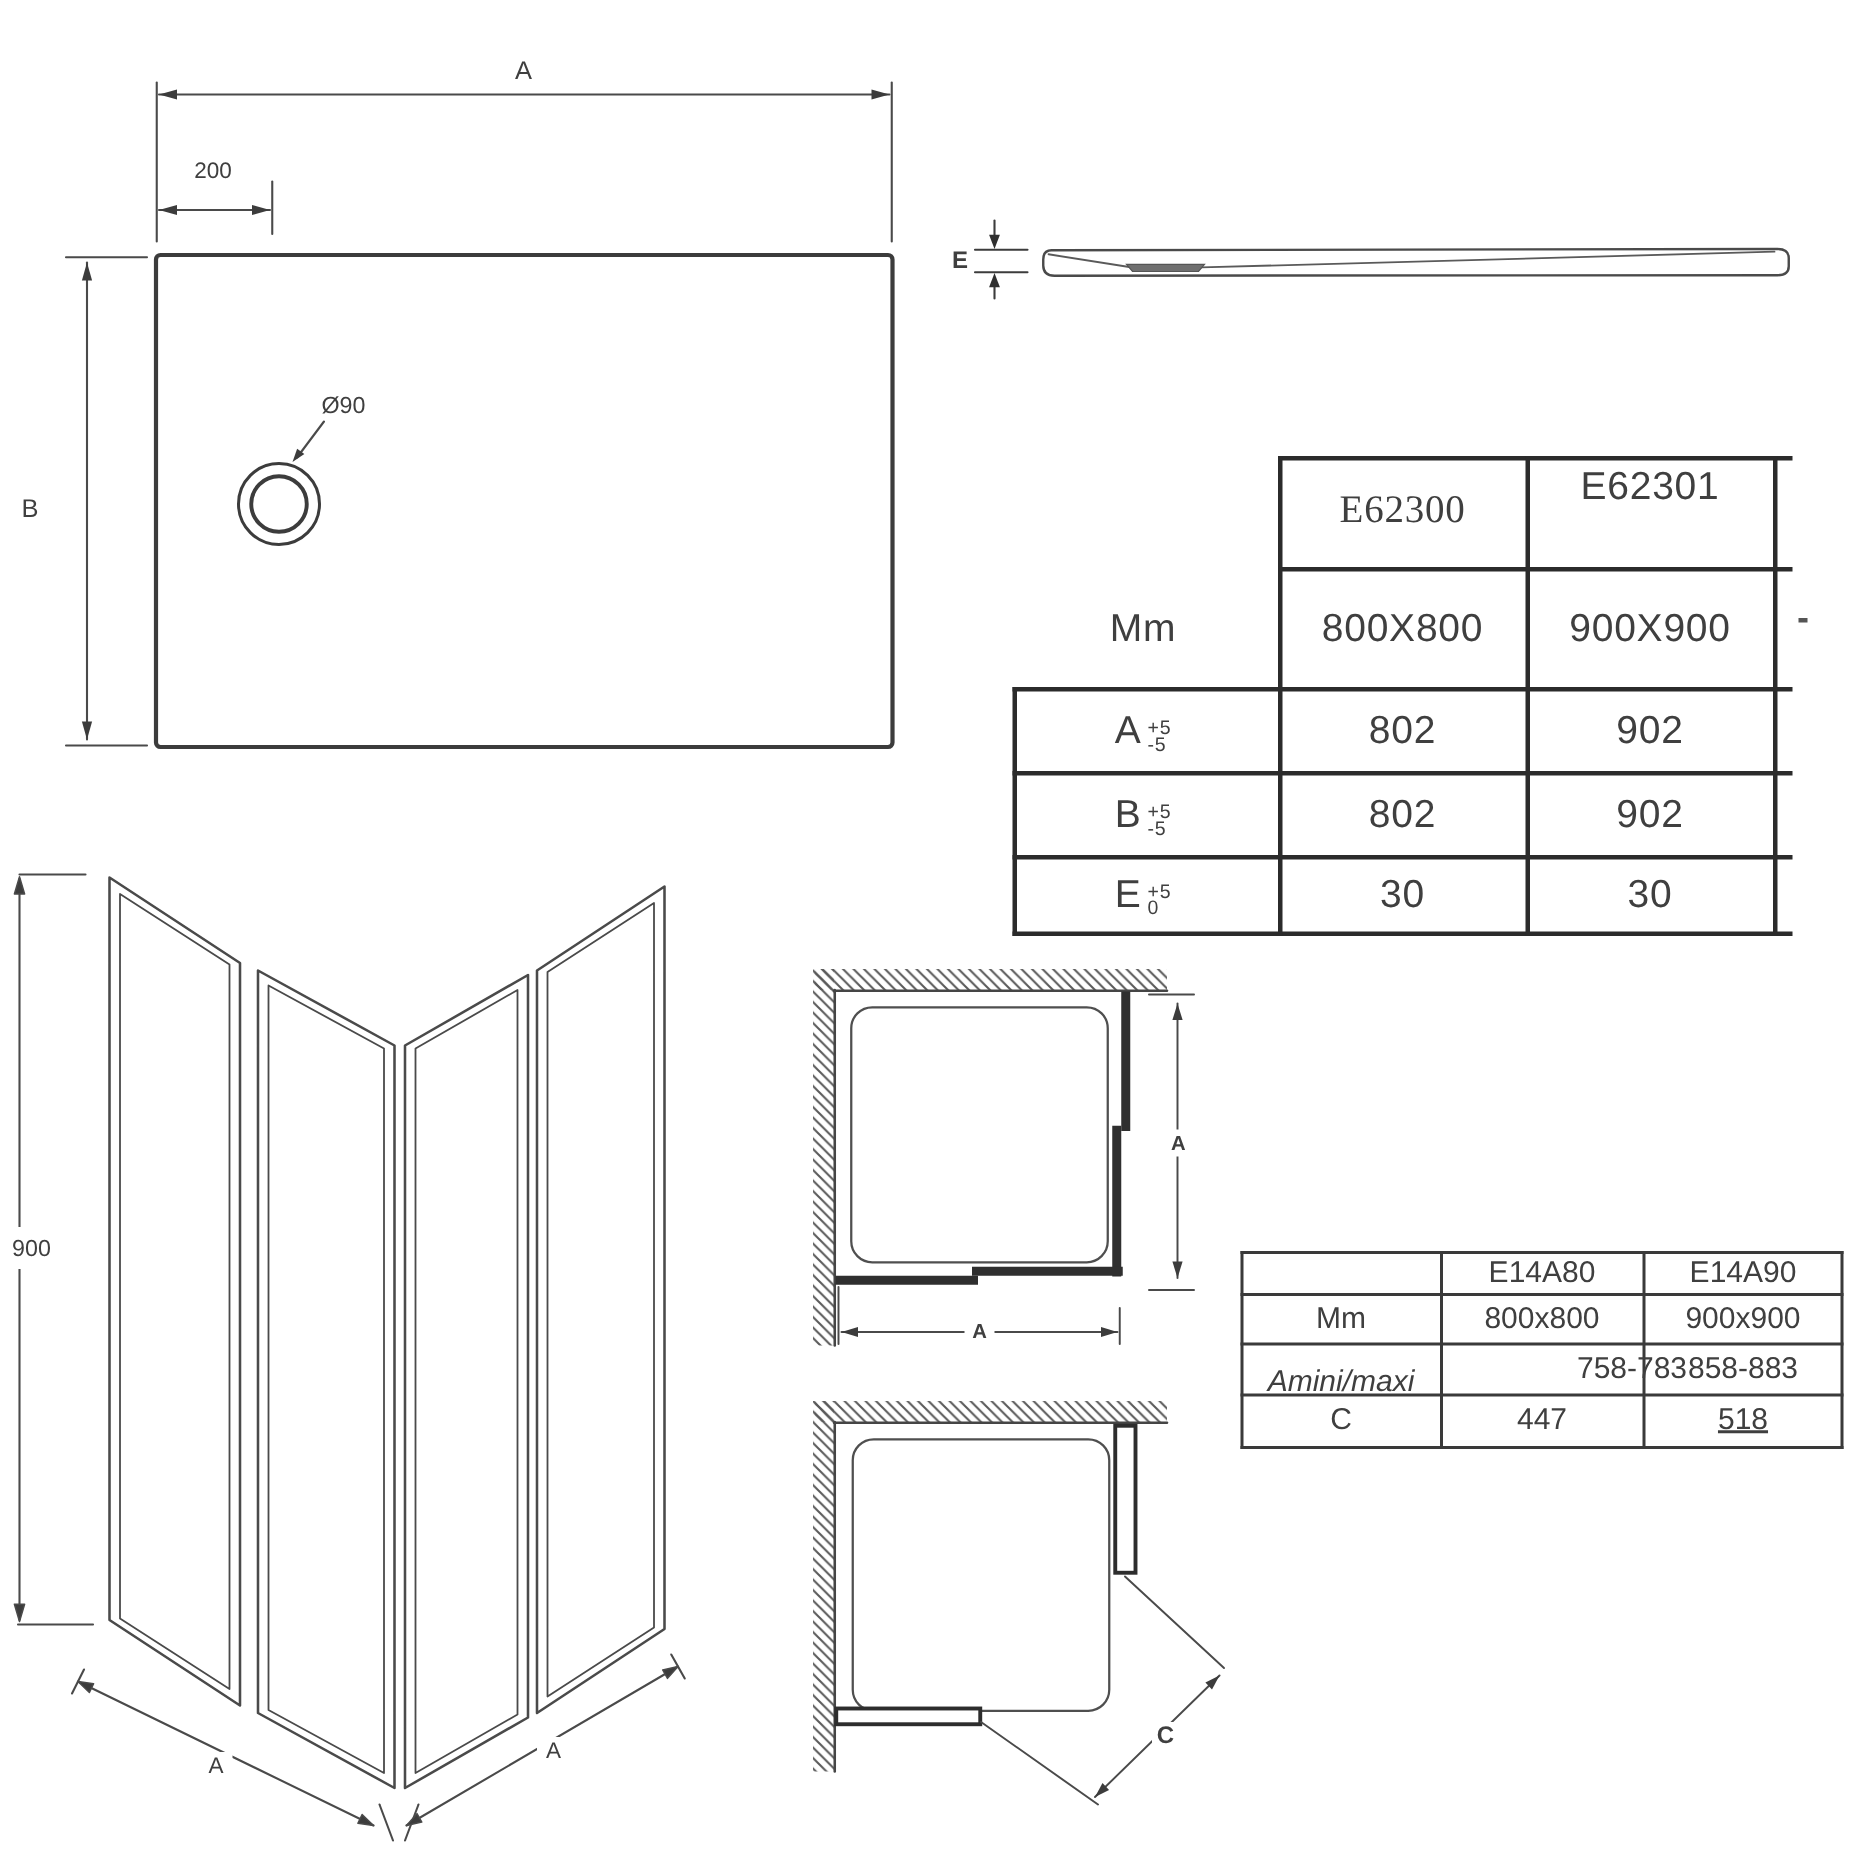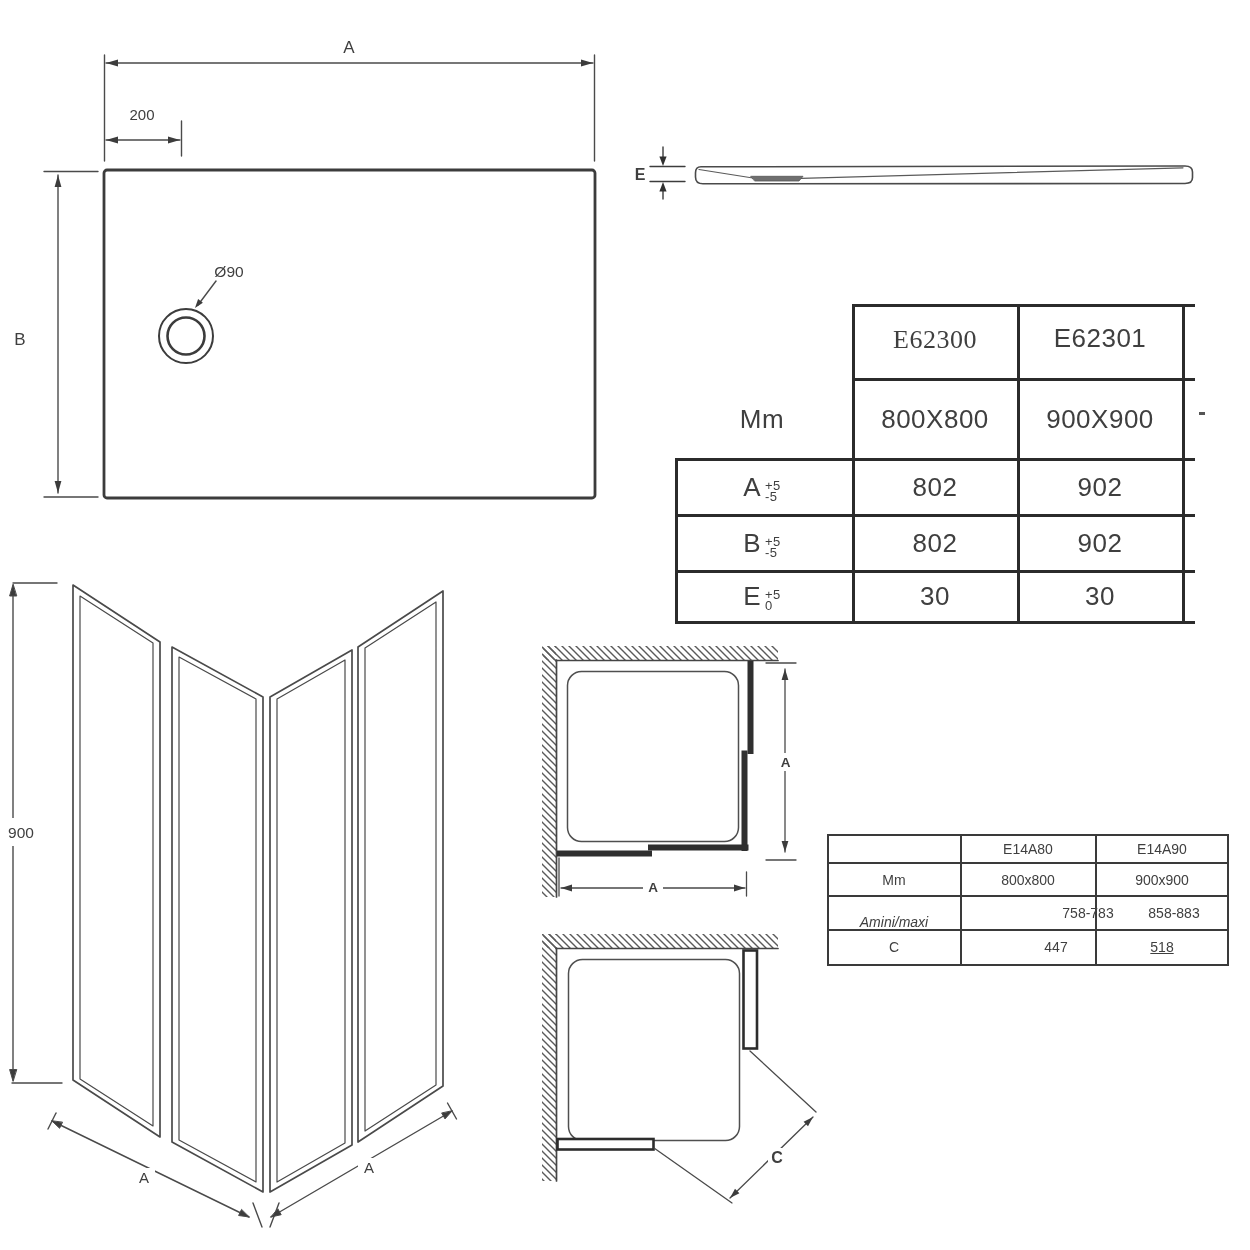--- a/index.html
+++ b/index.html
@@ -10,21 +10,21 @@
   
   .hline,.vline{position:absolute;background:#2b2b2b;}
   .hline{height:3px;}
   .vline{width:3px;}
   .hline2,.vline2{position:absolute;background:#3a3a3a;}
   .hline2{height:2px;}
   .vline2{width:2px;}
   
   .cell{position:absolute;transform:translate(-50%,-50%);white-space:nowrap;color:#3f3f3f;}
   .t1{font-size:26px;letter-spacing:0.5px;}
-  .t2{font-size:14px;}
+  .t2{font-size:20px;}
   .tol{display:inline-flex;flex-direction:column;font-size:13px;line-height:11px;
        margin-left:4px;vertical-align:6px;text-align:left;color:#3f3f3f;}
   .tol i{font-style:normal;}
   .mark{position:absolute;background:#555;}
 </style>
 </head>
 <body>
 
 <div class="canvas">
 
@@ -192,21 +192,21 @@
     <div class="hline" style="left:675px;top:514px;width:520px;"></div>
     <div class="hline" style="left:675px;top:570px;width:520px;"></div>
     <div class="hline" style="left:675px;top:621px;width:520px;"></div>
     <div class="vline" style="left:852px;top:304px;height:320px;"></div>
     <div class="vline" style="left:1017px;top:304px;height:320px;"></div>
     <div class="vline" style="left:1182px;top:304px;height:320px;"></div>
     <div class="vline" style="left:675px;top:458px;height:166px;"></div>
     <div class="mark" style="left:1199px;top:412px;width:6px;height:3px;"></div>
 
     <div class="cell t1" style="left:935px;top:340px;font-family:Liberation Serif, serif;">E62300</div>
-    <div class="cell t1" style="left:1100px;top:338px;">E62301</div>
+    <div class="cell t1" style="left:1100px;top:324px;">E62301</div>
 
     <div class="cell t1" style="left:762px;top:419px;">Mm</div>
     <div class="cell t1" style="left:935px;top:419px;">800X800</div>
     <div class="cell t1" style="left:1100px;top:419px;">900X900</div>
 
     <div class="cell t1" style="left:762px;top:487px;"><span>A</span><span class="tol">
           <i>+5</i>
           <i>-5</i>
         </span></div>
     <div class="cell t1" style="left:935px;top:487px;">802</div>
@@ -240,20 +240,20 @@
 
     <div class="cell t2" style="left:1028px;top:849px;">E14A80</div>
     <div class="cell t2" style="left:1162px;top:849px;">E14A90</div>
 
     <div class="cell t2" style="left:894px;top:880px;">Mm</div>
     <div class="cell t2" style="left:1028px;top:880px;">800x800</div>
     <div class="cell t2" style="left:1162px;top:880px;">900x900</div>
 
     <div class="cell t2" style="left:894px;top:922px;font-style:italic;">Amini/maxi</div>
     <div class="cell t2" style="left:1088px;top:913px;">758-783</div>
-    <div class="cell t2" style="left:1162px;top:913px;margin-left:12px;">858-883</div>
+    <div class="cell t2" style="left:1162px;top:913px;">858-883</div>
 
     <div class="cell t2" style="left:894px;top:947px;">C</div>
-    <div class="cell t2" style="left:1028px;top:947px;margin-left:28px;">447</div>
+    <div class="cell t2" style="left:1028px;top:947px;">447</div>
     <div class="cell t2" style="left:1162px;top:947px;text-decoration:underline;">518</div>
   </div>
 
 </div>
 
 </body></html>

